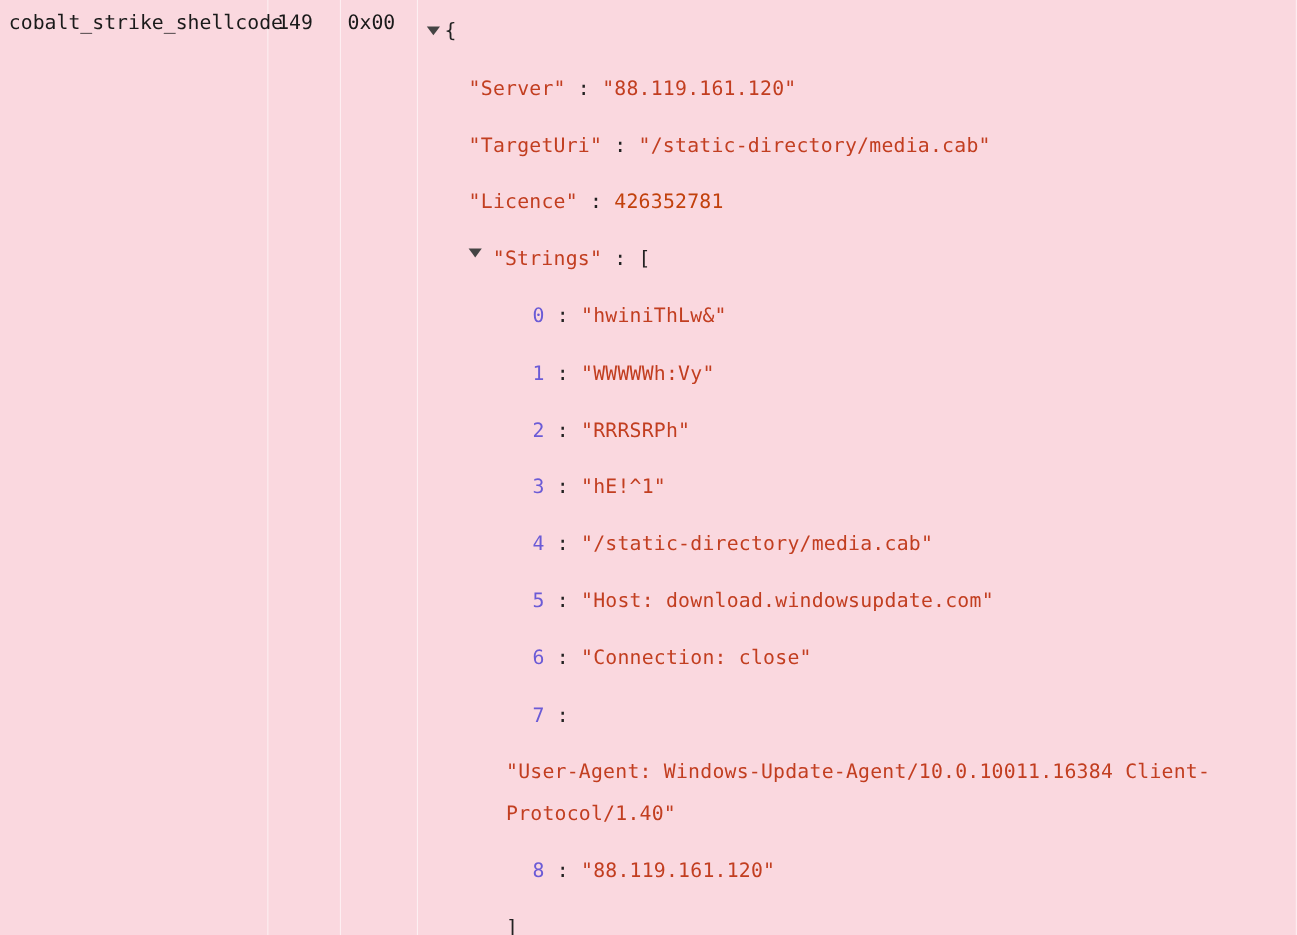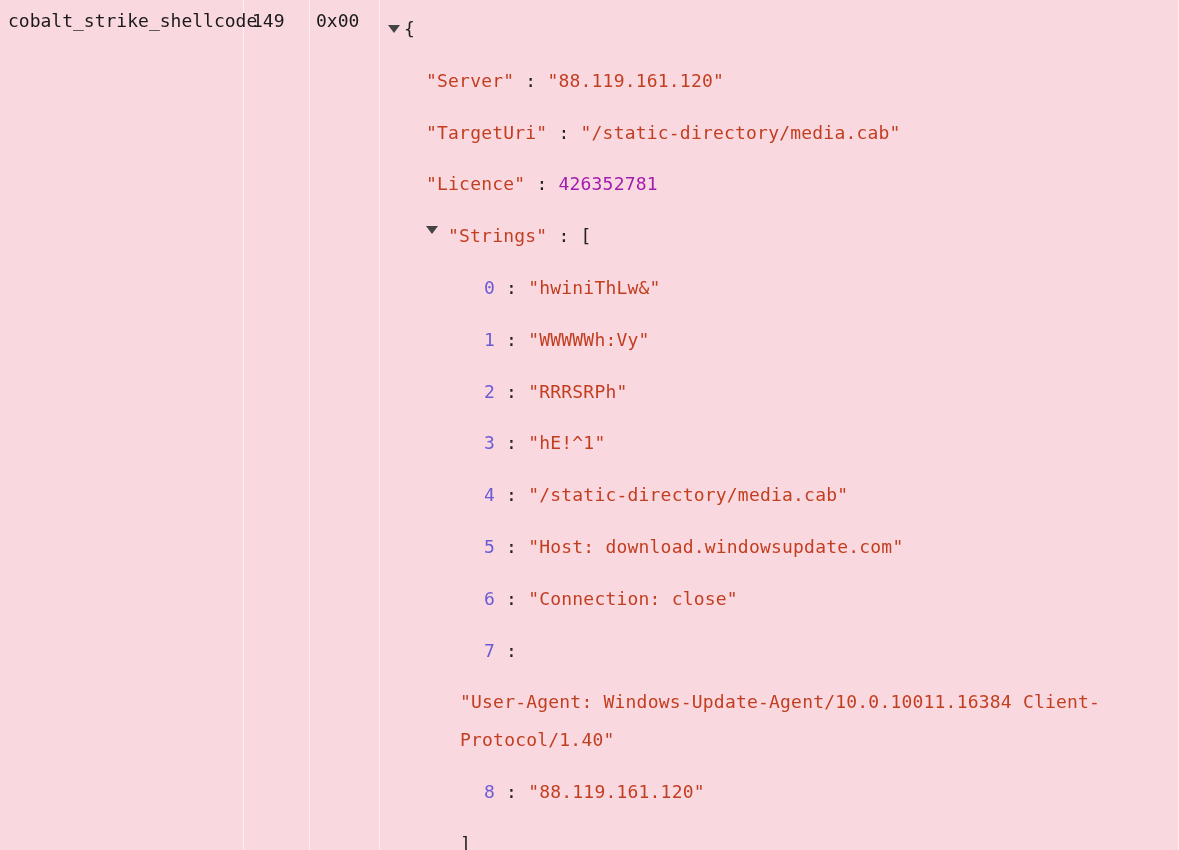--- a/index.html
+++ b/index.html
@@ -31,21 +31,21 @@
       border-left: 6px solid transparent;
       border-right: 6px solid transparent;
       border-top: 8px solid #444;
       margin-right: 4px;
       vertical-align: 2px;
       cursor: pointer;
     }
     .brace, .bracket, .colon, .comma { color: #222; font-weight: 500;}
     .key   { color: #c23e20; }
     .str   { color: #c23e20; }
-    .num   { color: #a21caf; }
+    .num   { color: #c2410c; }
     .idx   { color: #6b5bd6; }
     .ind1 { display:block; padding-left: 38px; }
     .ind2 { display:block; padding-left: 72px; }
     .ind3 { display:block; padding-left: 96px; }
     .line { display:block; margin-top: 14px; }
     .arrkey-line { position: relative; }
     .arrkey-line .tree-toggle { position:absolute; left: 38px; top: 9px;}
     .arrkey-line .content { padding-left: 60px; }
     .wrap { max-width: 650px; }
   </style>

